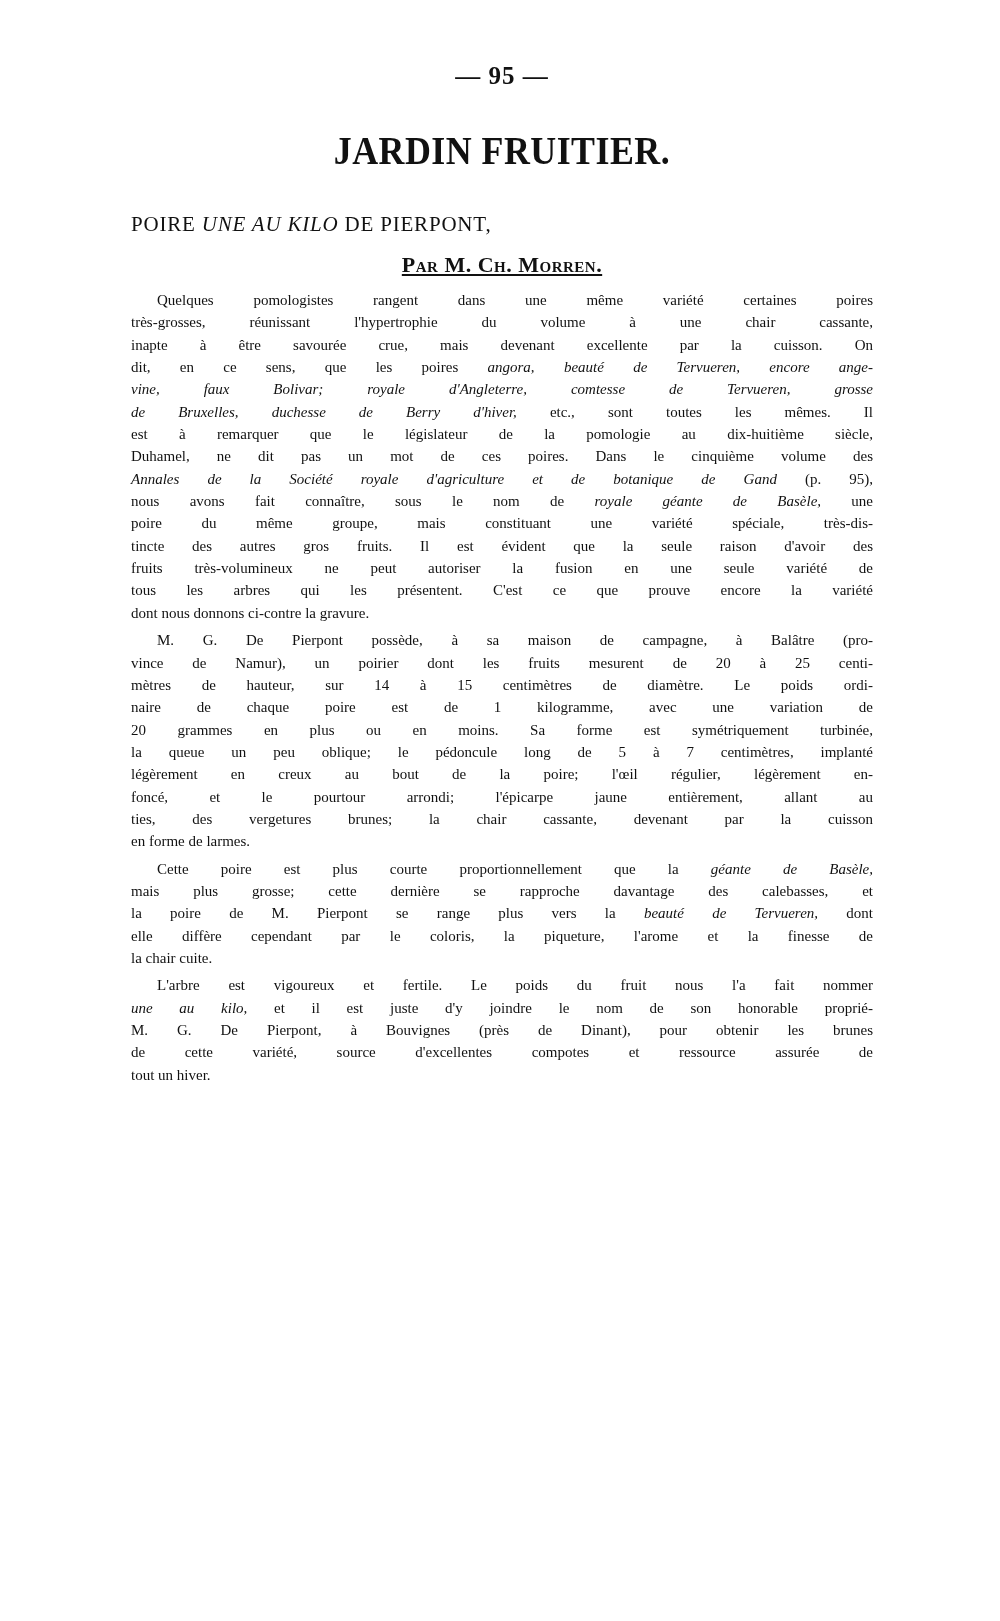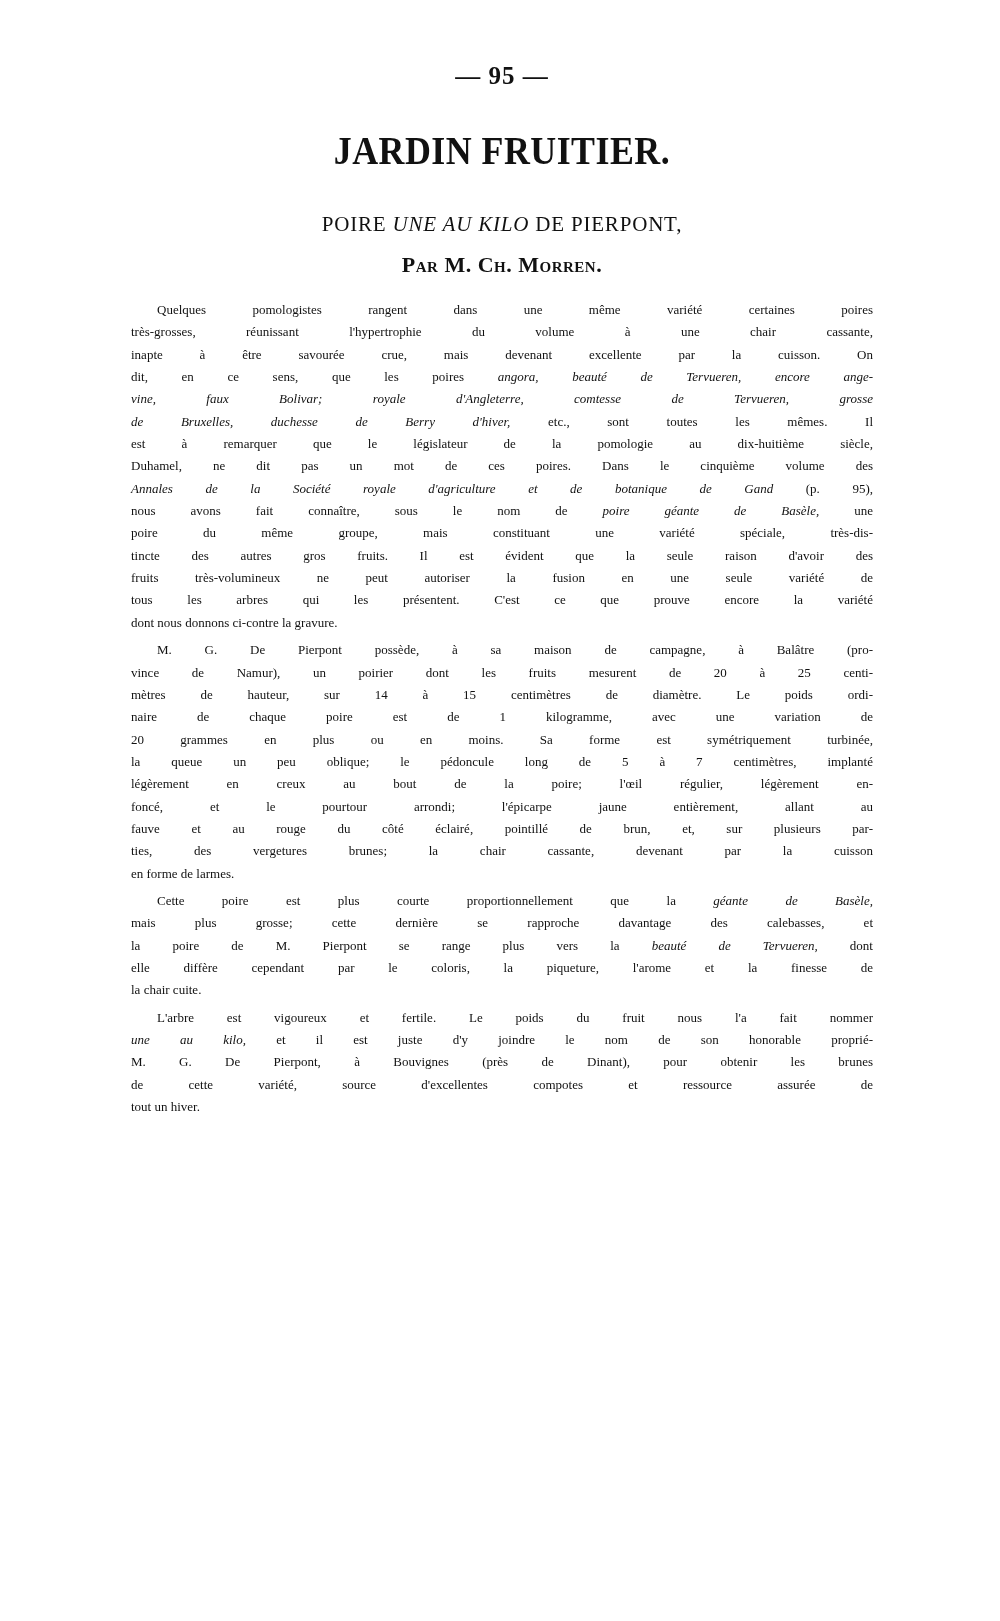--- a/index.html
+++ b/index.html
@@ -40,41 +40,42 @@
       font-size: 39px;
       font-weight: bold;
       letter-spacing: 0.5px;
       transform: scaleX(0.92);
     }
     .subtitle {
       position: absolute;
       top: 212px;
       left: 0;
       width: 742px;
-      text-align: center;
+      text-align: left;
       font-size: 21px;
       letter-spacing: 0.8px;
     }
     .byline {
       position: absolute;
       top: 252px;
       left: 0;
       width: 742px;
       text-align: center;
       font-size: 22px;
       font-weight: bold;
       font-variant: small-caps;
       letter-spacing: 0.5px;
+      text-decoration: underline;
     }
     .body-text {
       position: absolute;
-      top: 299px;
+      top: 289px;
       left: 0;
       width: 742px;
-      font-size: 13px;
+      font-size: 15px;
       line-height: 22.35px;
     }
     .line {
       display: block;
       white-space: nowrap;
       text-align: justify;
       text-align-last: justify;
       height: 22.35px;
     }
     .line.last {
@@ -104,38 +105,37 @@
       <div>
         <span class="line indent"><span>Quelques pomologistes rangent dans une même variété certaines poires</span></span>
         <span class="line"><span>très-grosses, réunissant l'hypertrophie du volume à une chair cassante,</span></span>
         <span class="line"><span>inapte à être savourée crue, mais devenant excellente par la cuisson. On</span></span>
         <span class="line"><span>dit, en ce sens, que les poires </span><em>angora, beauté de Tervueren, encore ange-</em></span>
         <span class="line"><em>vine, faux Bolivar; royale d'Angleterre, comtesse de Tervueren, grosse</em></span>
         <span class="line"><em>de Bruxelles, duchesse de Berry d'hiver,</em><span> etc., sont toutes les mêmes. Il</span></span>
         <span class="line"><span>est à remarquer que le législateur de la pomologie au dix-huitième siècle,</span></span>
         <span class="line"><span>Duhamel, ne dit pas un mot de ces poires. Dans le cinquième volume des</span></span>
         <span class="line"><em>Annales de la Société royale d'agriculture et de botanique de Gand</em><span> (p. 95),</span></span>
-        <span class="line"><span>nous avons fait connaître, sous le nom de </span><em>poire géante de Basèle,</em><span> une</span></span>
+        <span class="line"><span>nous avons fait connaître, sous le nom de </span><em>royale géante de Basèle,</em><span> une</span></span>
         <span class="line"><span>poire du même groupe, mais constituant une variété spéciale, très-dis-</span></span>
         <span class="line"><span>tincte des autres gros fruits. Il est évident que la seule raison d'avoir des</span></span>
         <span class="line"><span>fruits très-volumineux ne peut autoriser la fusion en une seule variété de</span></span>
         <span class="line"><span>tous les arbres qui les présentent. C'est ce que prouve encore la variété</span></span>
         <span class="line last"><span>dont nous donnons ci-contre la gravure.</span></span>
       </div>
       <div class="para-gap"></div>
       <div>
         <span class="line indent"><span>M. G. De Pierpont possède, à sa maison de campagne, à Balâtre (pro-</span></span>
         <span class="line"><span>vince de Namur), un poirier dont les fruits mesurent de 20 à 25 centi-</span></span>
         <span class="line"><span>mètres de hauteur, sur 14 à 15 centimètres de diamètre. Le poids ordi-</span></span>
         <span class="line"><span>naire de chaque poire est de 1 kilogramme, avec une variation de</span></span>
         <span class="line"><span>20 grammes en plus ou en moins. Sa forme est symétriquement turbinée,</span></span>
         <span class="line"><span>la queue un peu oblique; le pédoncule long de 5 à 7 centimètres, implanté</span></span>
         <span class="line"><span>légèrement en creux au bout de la poire; l'œil régulier, légèrement en-</span></span>
         <span class="line"><span>foncé, et le pourtour arrondi; l'épicarpe jaune entièrement, allant au</span></span>
-        <span class="line"><span>fauve et au rouge du côté éclairé, pointillé de brun, et, sur plusieurs par-</span></span>
         <span class="line"><span>ties, des vergetures brunes; la chair cassante, devenant par la cuisson</span></span>
         <span class="line last"><span>en forme de larmes.</span></span>
       </div>
       <div class="para-gap"></div>
       <div>
         <span class="line indent"><span>Cette poire est plus courte proportionnellement que la </span><em>géante de Basèle,</em></span>
         <span class="line"><span>mais plus grosse; cette dernière se rapproche davantage des calebasses, et</span></span>
         <span class="line"><span>la poire de M. Pierpont se range plus vers la </span><em>beauté de Tervueren,</em><span> dont</span></span>
         <span class="line"><span>elle diffère cependant par le coloris, la piqueture, l'arome et la finesse de</span></span>
         <span class="line last"><span>la chair cuite.</span></span>

